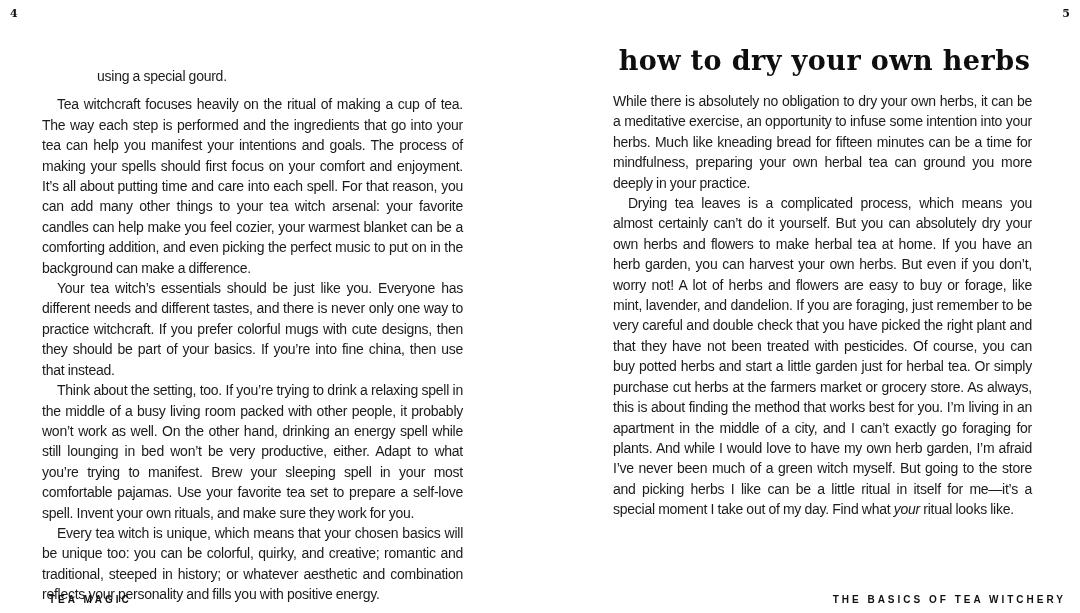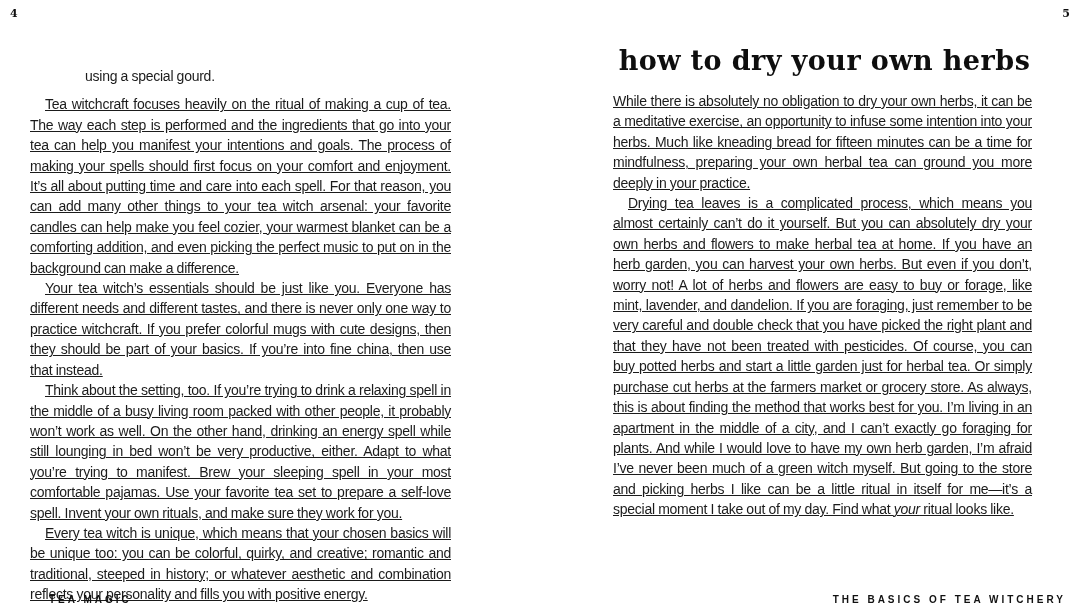--- a/index.html
+++ b/index.html
@@ -42,39 +42,38 @@
 
   .text-column {
     position: absolute;
     text-align: justify;
     font-size: 14px;
     line-height: 20.4px;
     letter-spacing: -0.25px;
     word-spacing: -0.3px;
   }
   .page-left .text-column {
-    left: 30px;
+    left: 42px;
     top: 66px;
     width: 421px;
   }
   .page-right .text-column {
     left: 73px;   
     top: 44px;
     width: 419px;
   }
 
   .fragment-line {
     margin: 0 0 8px 0;
     padding-left: 55px;
     text-align: left;
   }
   p.body-par {
     margin: 0;
     text-indent: 15px;
-    text-decoration: underline;
   }
   p.body-par.no-indent {
     text-indent: 0;
   }
 
   h1.chapter-heading {
     margin: 0 0 13px 4px;
     font-family: "DejaVu Serif", serif;
     font-weight: bold;
     font-size: 27px;

